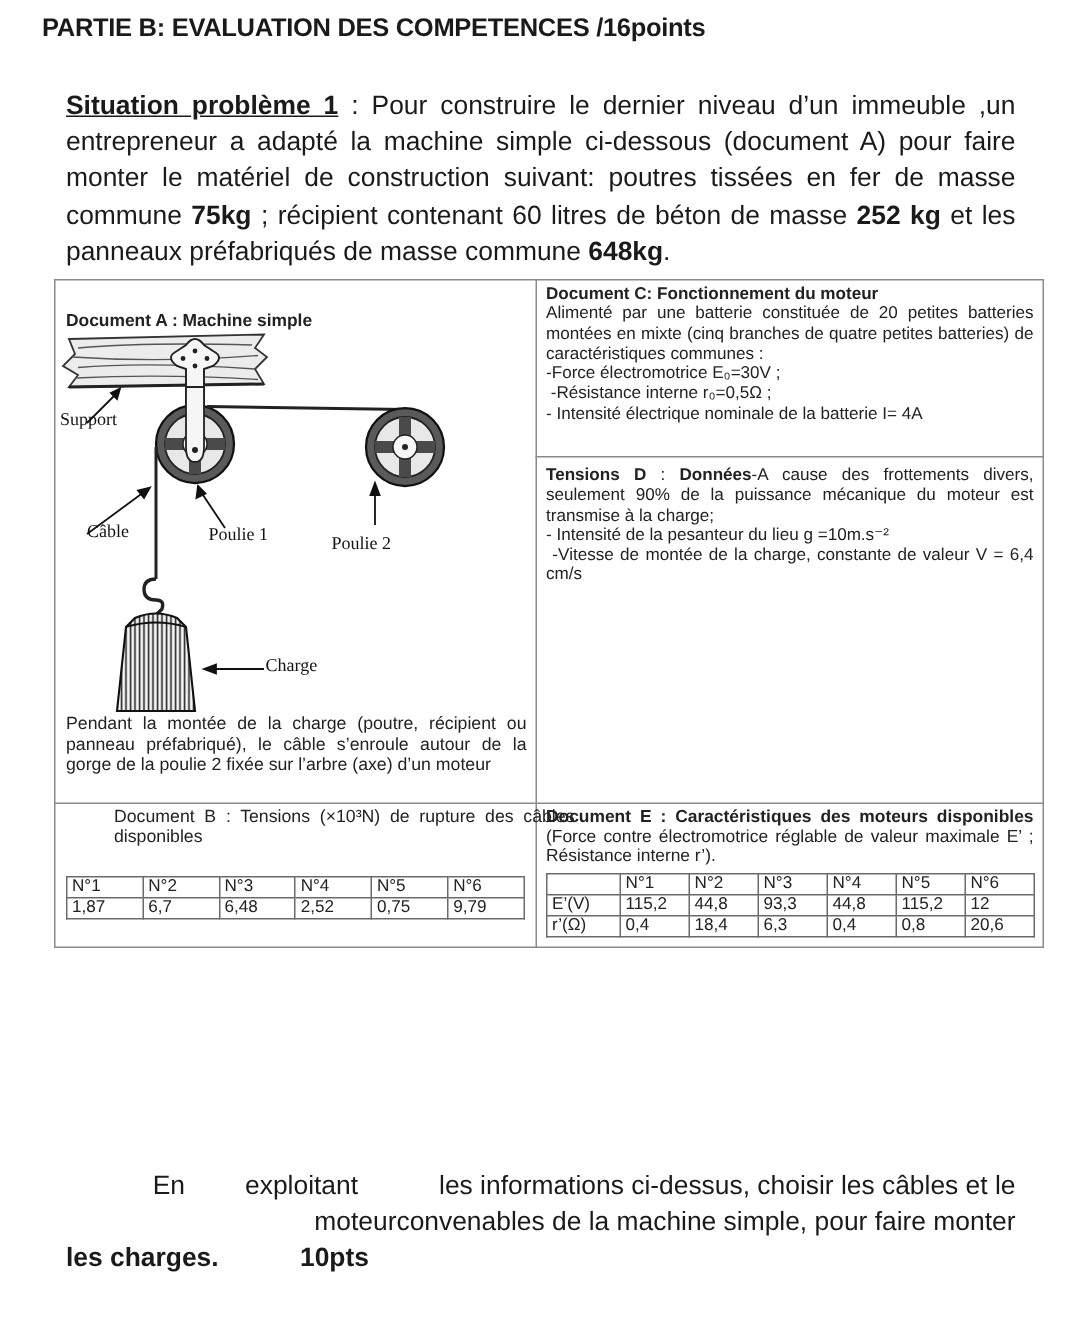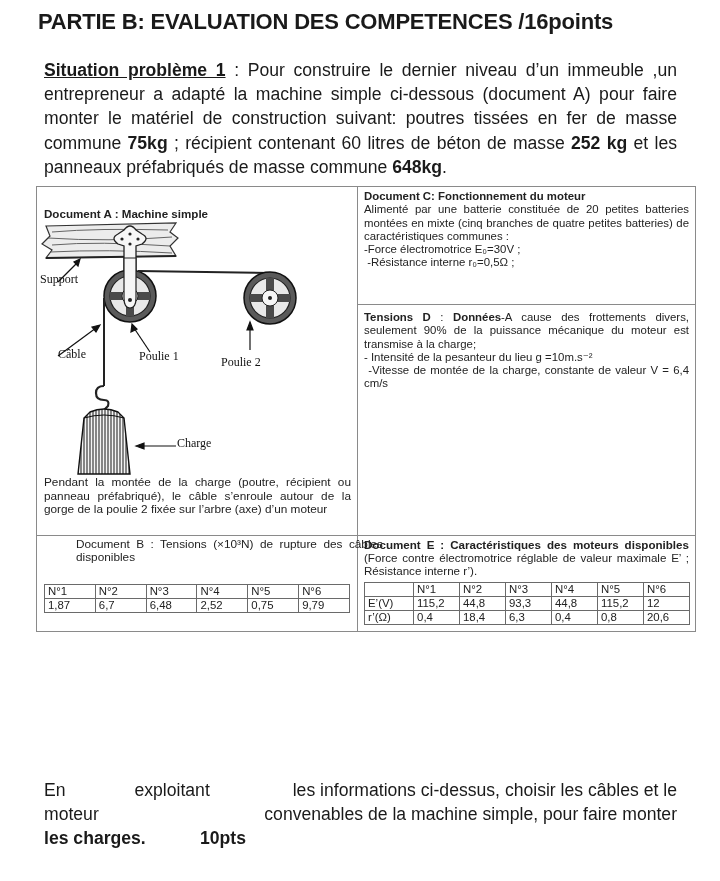--- a/index.html
+++ b/index.html
@@ -1,19 +1,19 @@
 <!DOCTYPE html>
 <html><head>
   <meta charset="utf-8">
   <style>
     * { box-sizing: border-box; margin: 0; padding: 0; }
     html, body { width: 720px; height: 881px; background: #ffffff; overflow: hidden; }
     body { position: relative; font-family: "Liberation Sans", "DejaVu Sans", sans-serif; color: #1a1a1a; }
 
-    .title { position: absolute; left: 38px; top: 9px; font-size: 22px; font-weight: bold; letter-spacing: -0.2px; }
+    .title { position: absolute; left: 28px; top: 9px; font-size: 17px; font-weight: bold; letter-spacing: -0.2px; }
 
     .intro { position: absolute; left: 44px; top: 58px; width: 633px; font-size: 17.6px; line-height: 24.2px; text-align: justify; }
     .intro .sp-label { font-weight: bold; text-decoration: underline; }
     .intro b { font-weight: bold; }
 
     .frame { position: absolute; left: 36px; top: 186px; width: 660px; height: 446px; border: 1.3px solid #8a8a8a; }
     .vdiv { position: absolute; left: 357px; top: 186px; width: 1.3px; height: 446px; background: #8a8a8a; }
     .hdiv-left { position: absolute; left: 36px; top: 535px; width: 321px; height: 1.3px; background: #8a8a8a; }
     .hdiv-right1 { position: absolute; left: 357px; top: 304px; width: 339px; height: 1.3px; background: #8a8a8a; }
     .hdiv-right2 { position: absolute; left: 357px; top: 535px; width: 339px; height: 1.3px; background: #8a8a8a; }
@@ -35,21 +35,21 @@
     .tableB { left: 44px; top: 584px; width: 306px; }
     .tableB td { width: 51px; }
     .tableE { left: 364px; top: 582px; width: 326px; }
     .tableE td { width: 45px; }
     .tableE td:first-child { width: 48px; }
 
     .diagram { position: absolute; left: 38px; top: 218px; width: 300px; height: 258px; }
     .diagram .lbl { position: absolute; font-family: Liberation Serif, serif; font-size: 12px; color: #111; }
 
     .task { position: absolute; left: 44px; top: 778px; width: 633px; font-size: 17.6px; line-height: 24.2px; }
-    .task .row { display: flex; justify-content: space-between; white-space: nowrap; }
+    .task .row { display: flex; justify-content: flex-end; white-space: nowrap; }
     .task b { font-weight: bold; }
   </style>
 </head>
 <body>
 
 <div class="title">PARTIE B: EVALUATION DES COMPETENCES /16points</div>
 
 <p class="intro"><span class="sp-label">Situation problème 1</span><span> : Pour construire le dernier niveau d’un immeuble ,un entrepreneur a adapté la machine simple ci-dessous (document A) pour faire monter le matériel de construction suivant: poutres tissées en fer de masse commune </span><b>75kg</b><span> ; récipient contenant 60 litres de béton de masse </span><b>252 kg</b><span> et les panneaux préfabriqués de masse commune </span><b>648kg</b><span>.</span></p>
 
 <div class="frame"></div>
@@ -137,20 +137,21 @@
   <span class="lbl" style="left:139px; top:218px;">Charge</span>
 </div>
 
 <p class="doc-text docA-caption">Pendant la montée de la charge (poutre, récipient ou panneau préfabriqué), le câble s’enroule autour de la gorge de la poulie 2 fixée sur l’arbre (axe) d’un moteur</p>
 
 <div class="doc-text docC">
   <div><b>Document C: Fonctionnement du moteur</b></div>
   <div>Alimenté par une batterie constituée de 20 petites batteries montées en mixte (cinq branches de quatre petites batteries) de caractéristiques communes :</div>
   <div>-Force électromotrice E₀=30V ;</div>
   <div style="white-space:pre"> -Résistance interne r₀=0,5Ω ;</div>
+  <div>- Intensité électrique nominale de la batterie I= 4A</div>
 </div>
 
 <div class="doc-text docD">
   <div><b>Tensions D</b><span> : </span><b>Données</b><span>-A cause des frottements divers, seulement 90% de la puissance mécanique du moteur est transmise à la charge;</span></div>
   <div>- Intensité de la pesanteur du lieu g =10m.s⁻²</div>
   <div style="white-space:pre-wrap"> -Vitesse de montée de la charge, constante de valeur V = 6,4 cm/s</div>
 </div>
 
 <div class="doc-text docB">Document B : Tensions (×10³N) de rupture des câbles disponibles</div>
 <table class="dt tableB">

